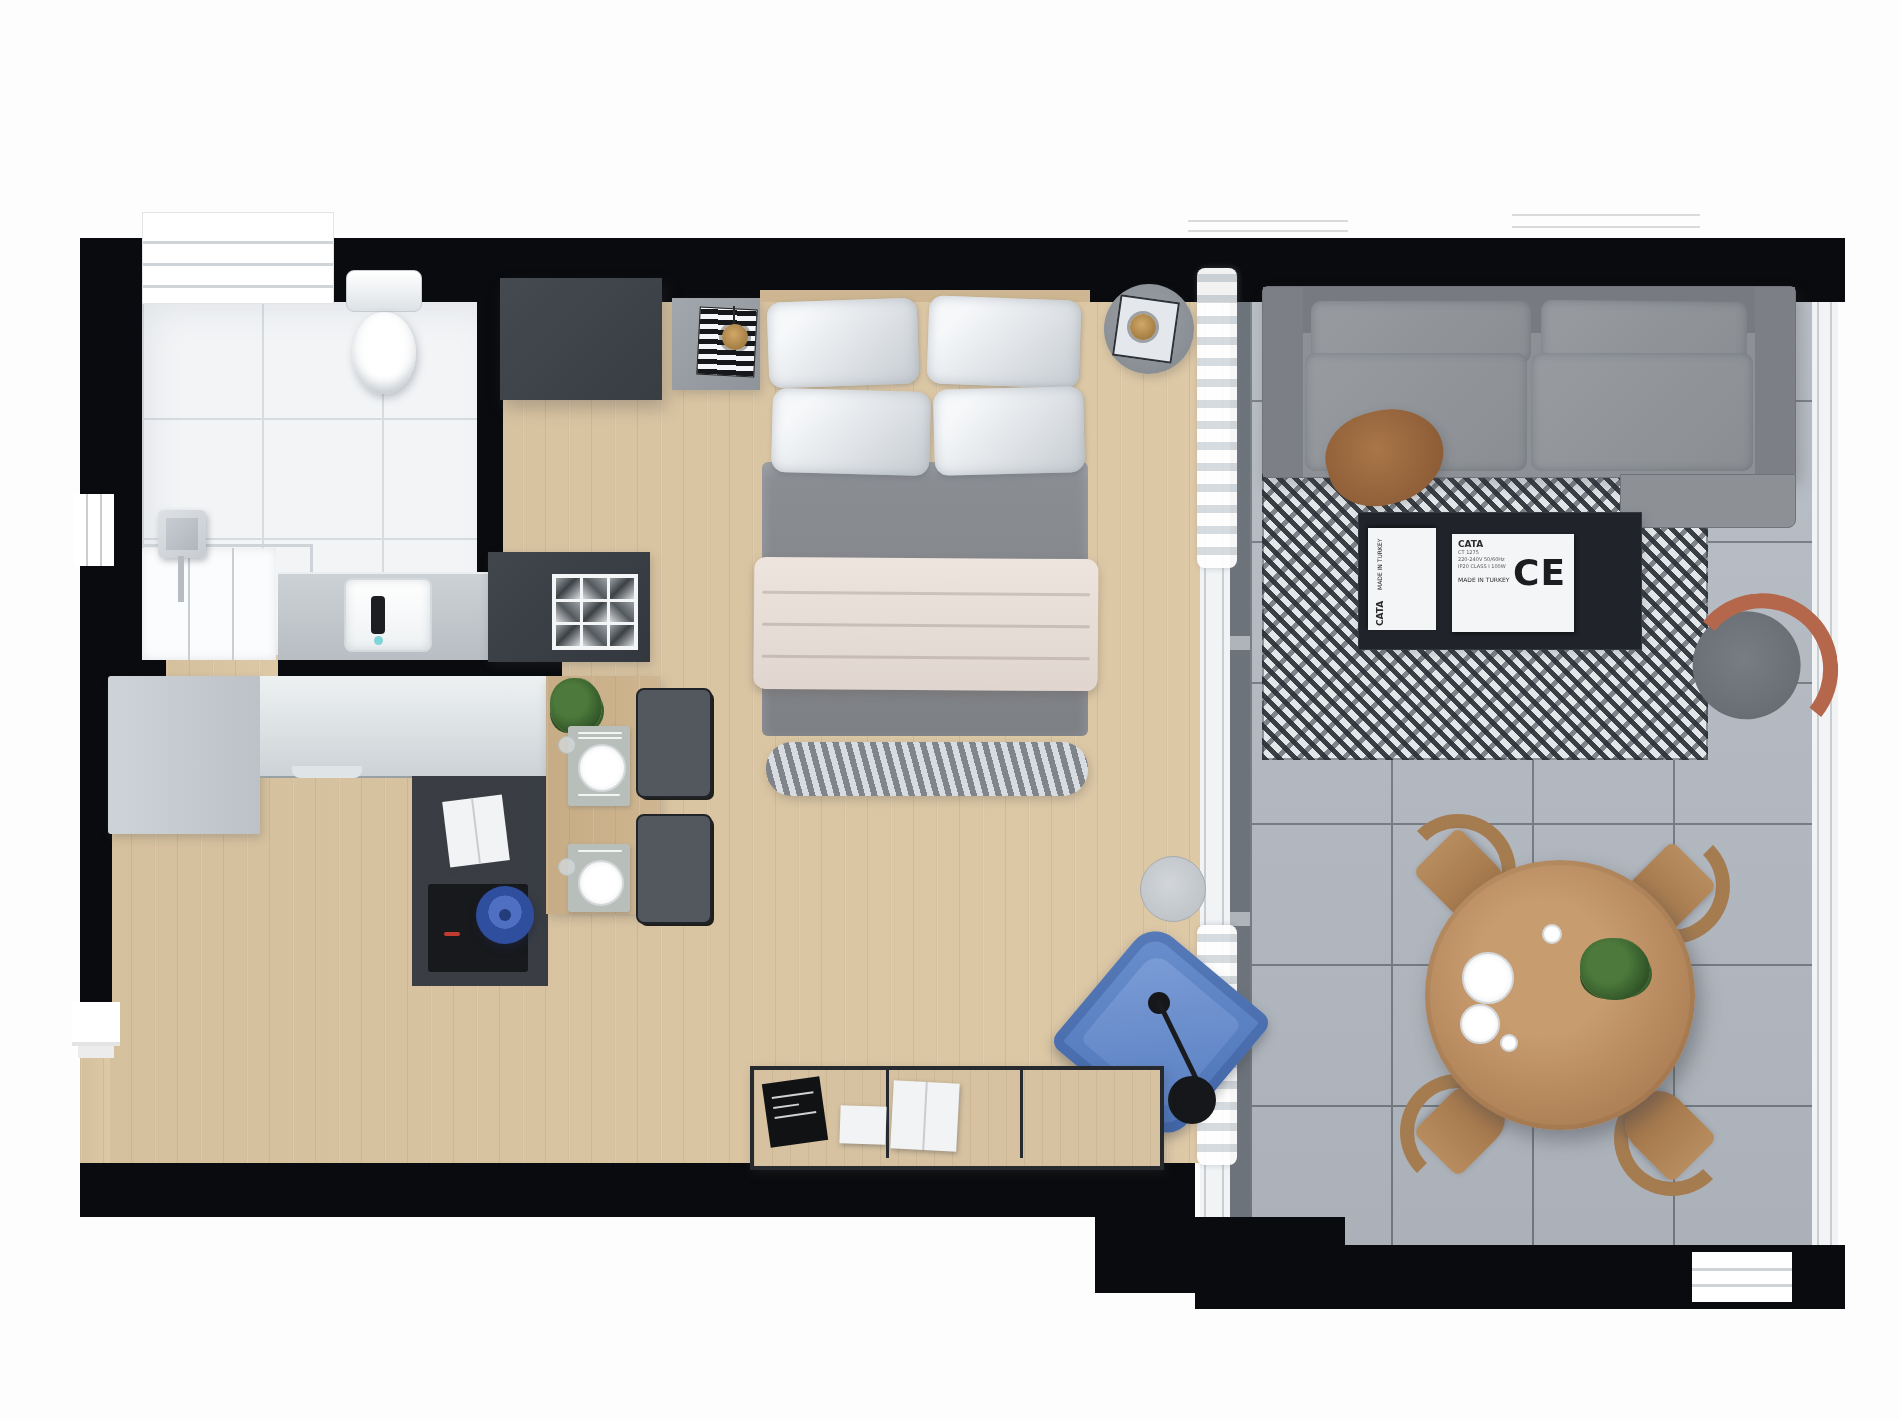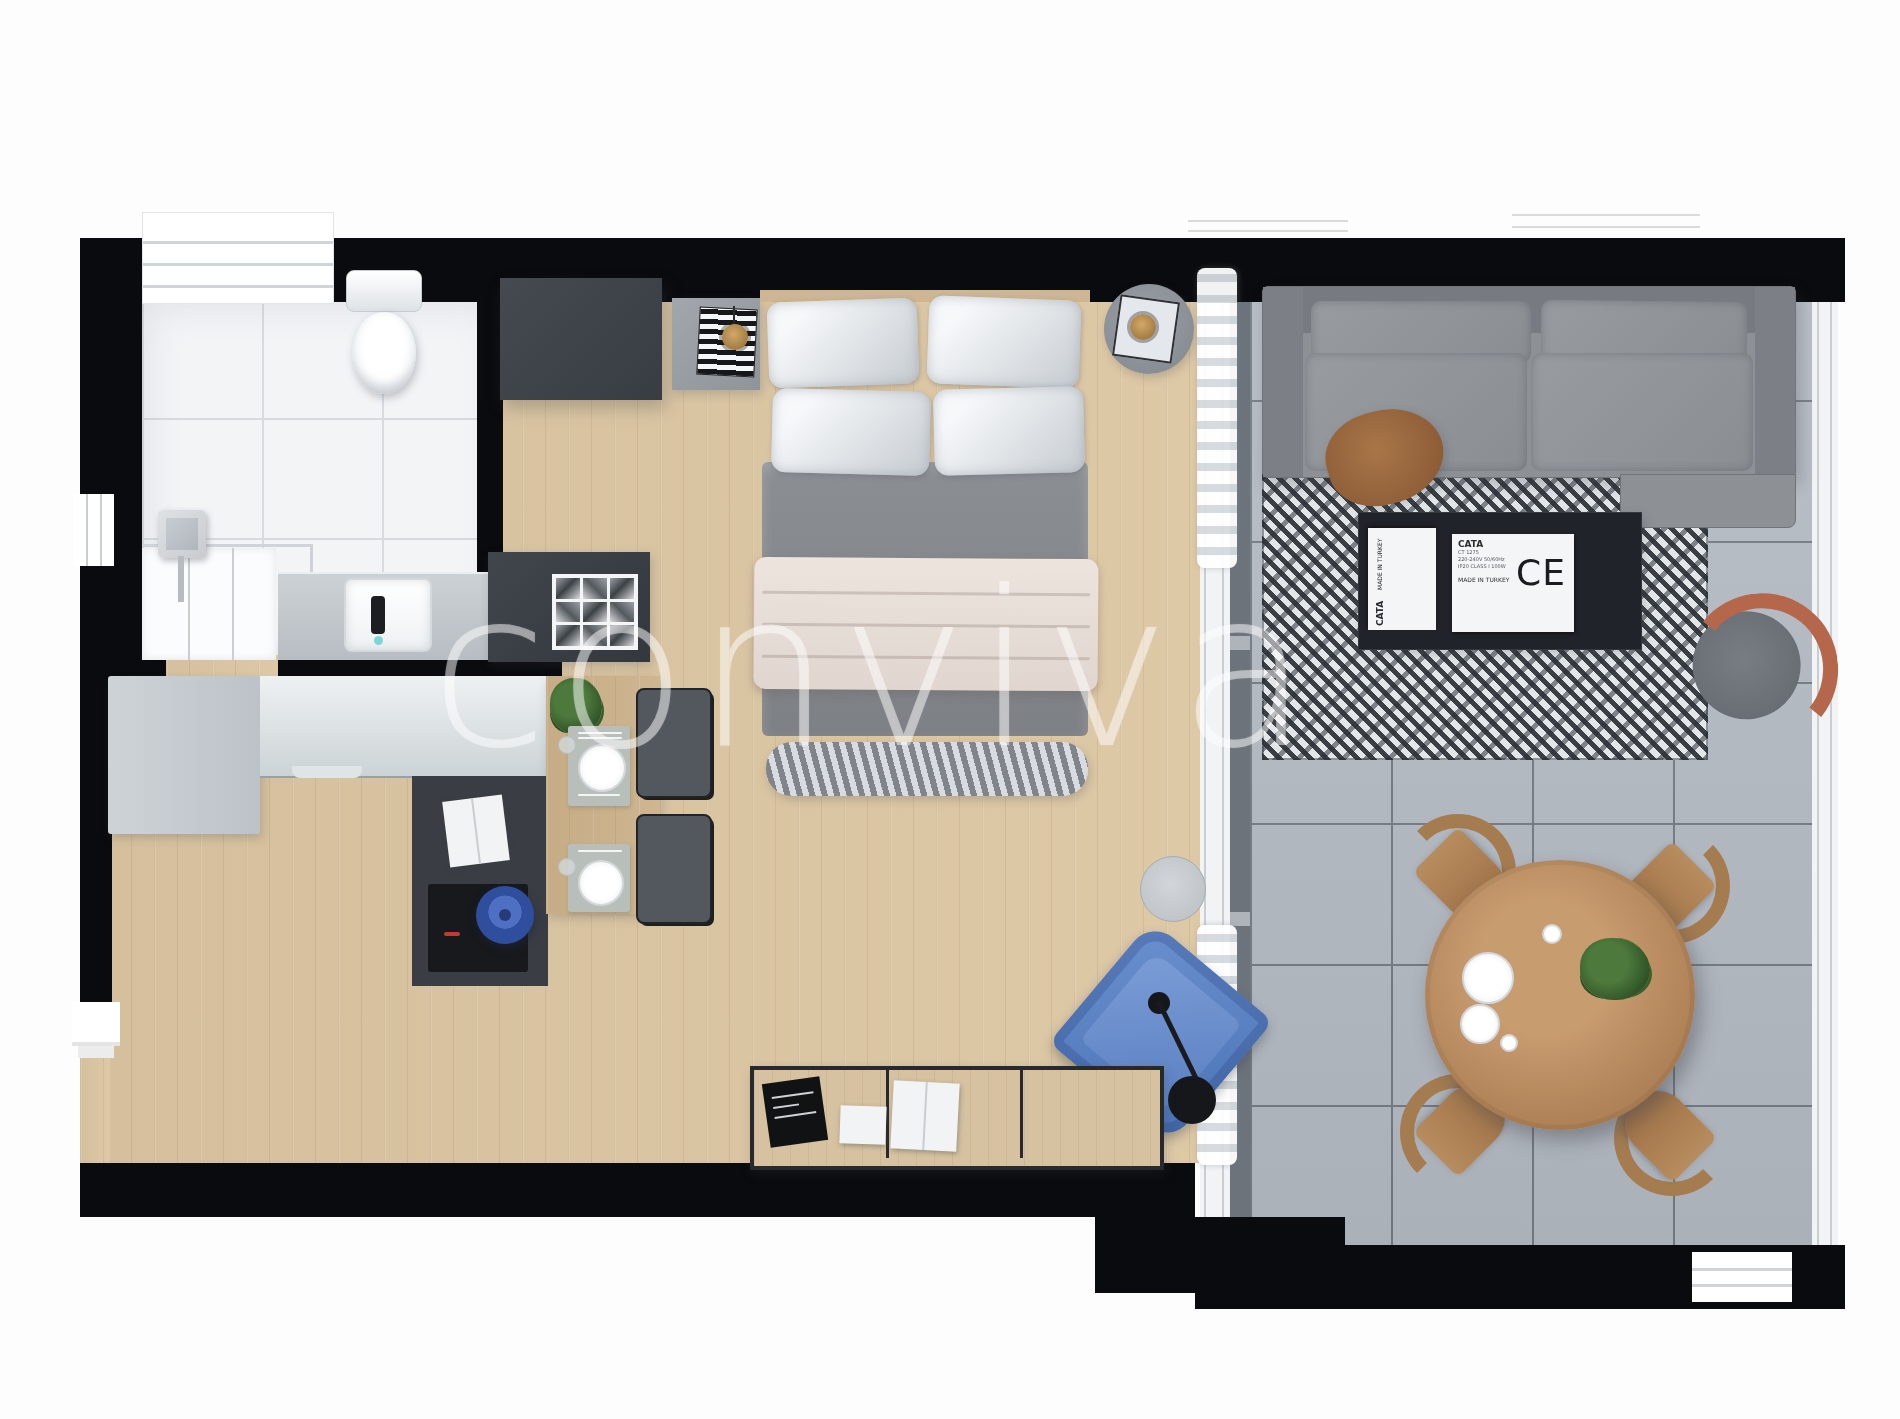--- a/index.html
+++ b/index.html
@@ -82,21 +82,21 @@
   .rug{background-color:#e2e6e9;
     background-image:
       repeating-linear-gradient(45deg, rgba(44,49,56,.92) 0 5px, rgba(0,0,0,0) 5px 11px),
       repeating-linear-gradient(-45deg, rgba(44,49,56,.55) 0 5px, rgba(0,0,0,0) 5px 16px);
     box-shadow:inset 0 0 0 2px rgba(40,45,52,.45);}
   .ctable{background:#202329;border:1px solid #34383e;}
   .tag{background:#f4f5f6;box-shadow:1px 2px 4px rgba(0,0,0,.45);color:#2a2c2f;overflow:hidden;}
   .tag .b{font-weight:bold;font-size:9px;line-height:10px;}
   .tag .s{font-size:5px;line-height:7px;color:#55585c;}
   .tag .o{font-size:6px;line-height:8px;margin-top:6px;}
-  .tag .ce{font-size:36px;font-weight:400;letter-spacing:1px;color:#1a1c1f;}
+  .tag .ce{font-size:36px;font-weight:700;letter-spacing:1px;color:#1a1c1f;}
   .sidetag{writing-mode:vertical-rl;transform:rotate(180deg);padding:4px 2px;}
   .woodtable{background:radial-gradient(circle at 45% 40%,#a87648,#855532);}
   .dintable{background:radial-gradient(circle at 44% 40%, #c79c6f 0 30%, #b08257 70%, #a0744c 100%);border-radius:50%;
             box-shadow:inset 0 0 0 5px rgba(0,0,0,.05), 6px 10px 20px rgba(70,74,82,.45);}
   .plate{background:radial-gradient(circle,#ffffff 55%,#e2e5e8);border-radius:50%;border:2px solid #d5d8db;}
   .plant{background:radial-gradient(circle at 40% 40%, #4d7a3c 0 35%, #2e5226 75%, #24421e);border-radius:46% 54% 50% 50%;
          box-shadow:8px 4px 0 -6px #35602b, -7px 6px 0 -7px #2c5023, 3px -7px 0 -7px #417034;}
   .t-chair{width:120px;height:120px;}
   .t-chair .back{position:absolute;inset:2px;border-radius:50%;border:14px solid #a57c50;
                  border-bottom-color:transparent;border-left-color:transparent;transform:rotate(45deg);}
@@ -335,15 +335,14 @@
     <div class="back"></div>
       <div class="seat"></div>
   </div>
   <div class="abs dintable" style="left:1425px;top:860px;width:270px;height:270px;"></div>
   <div class="abs plate" style="left:1462px;top:952px;width:48px;height:48px;"></div>
   <div class="abs plate" style="left:1460px;top:1004px;width:36px;height:36px;"></div>
   <div class="abs plate" style="left:1500px;top:1034px;width:14px;height:14px;"></div>
   <div class="abs plate" style="left:1542px;top:924px;width:16px;height:16px;"></div>
   <div class="abs plant" style="left:1580px;top:938px;width:70px;height:62px;"></div>
 
-  <div class="abs watermark" style="left:430px;top:545px;">conviva</div>
 
 </div>
 
 </body></html>

